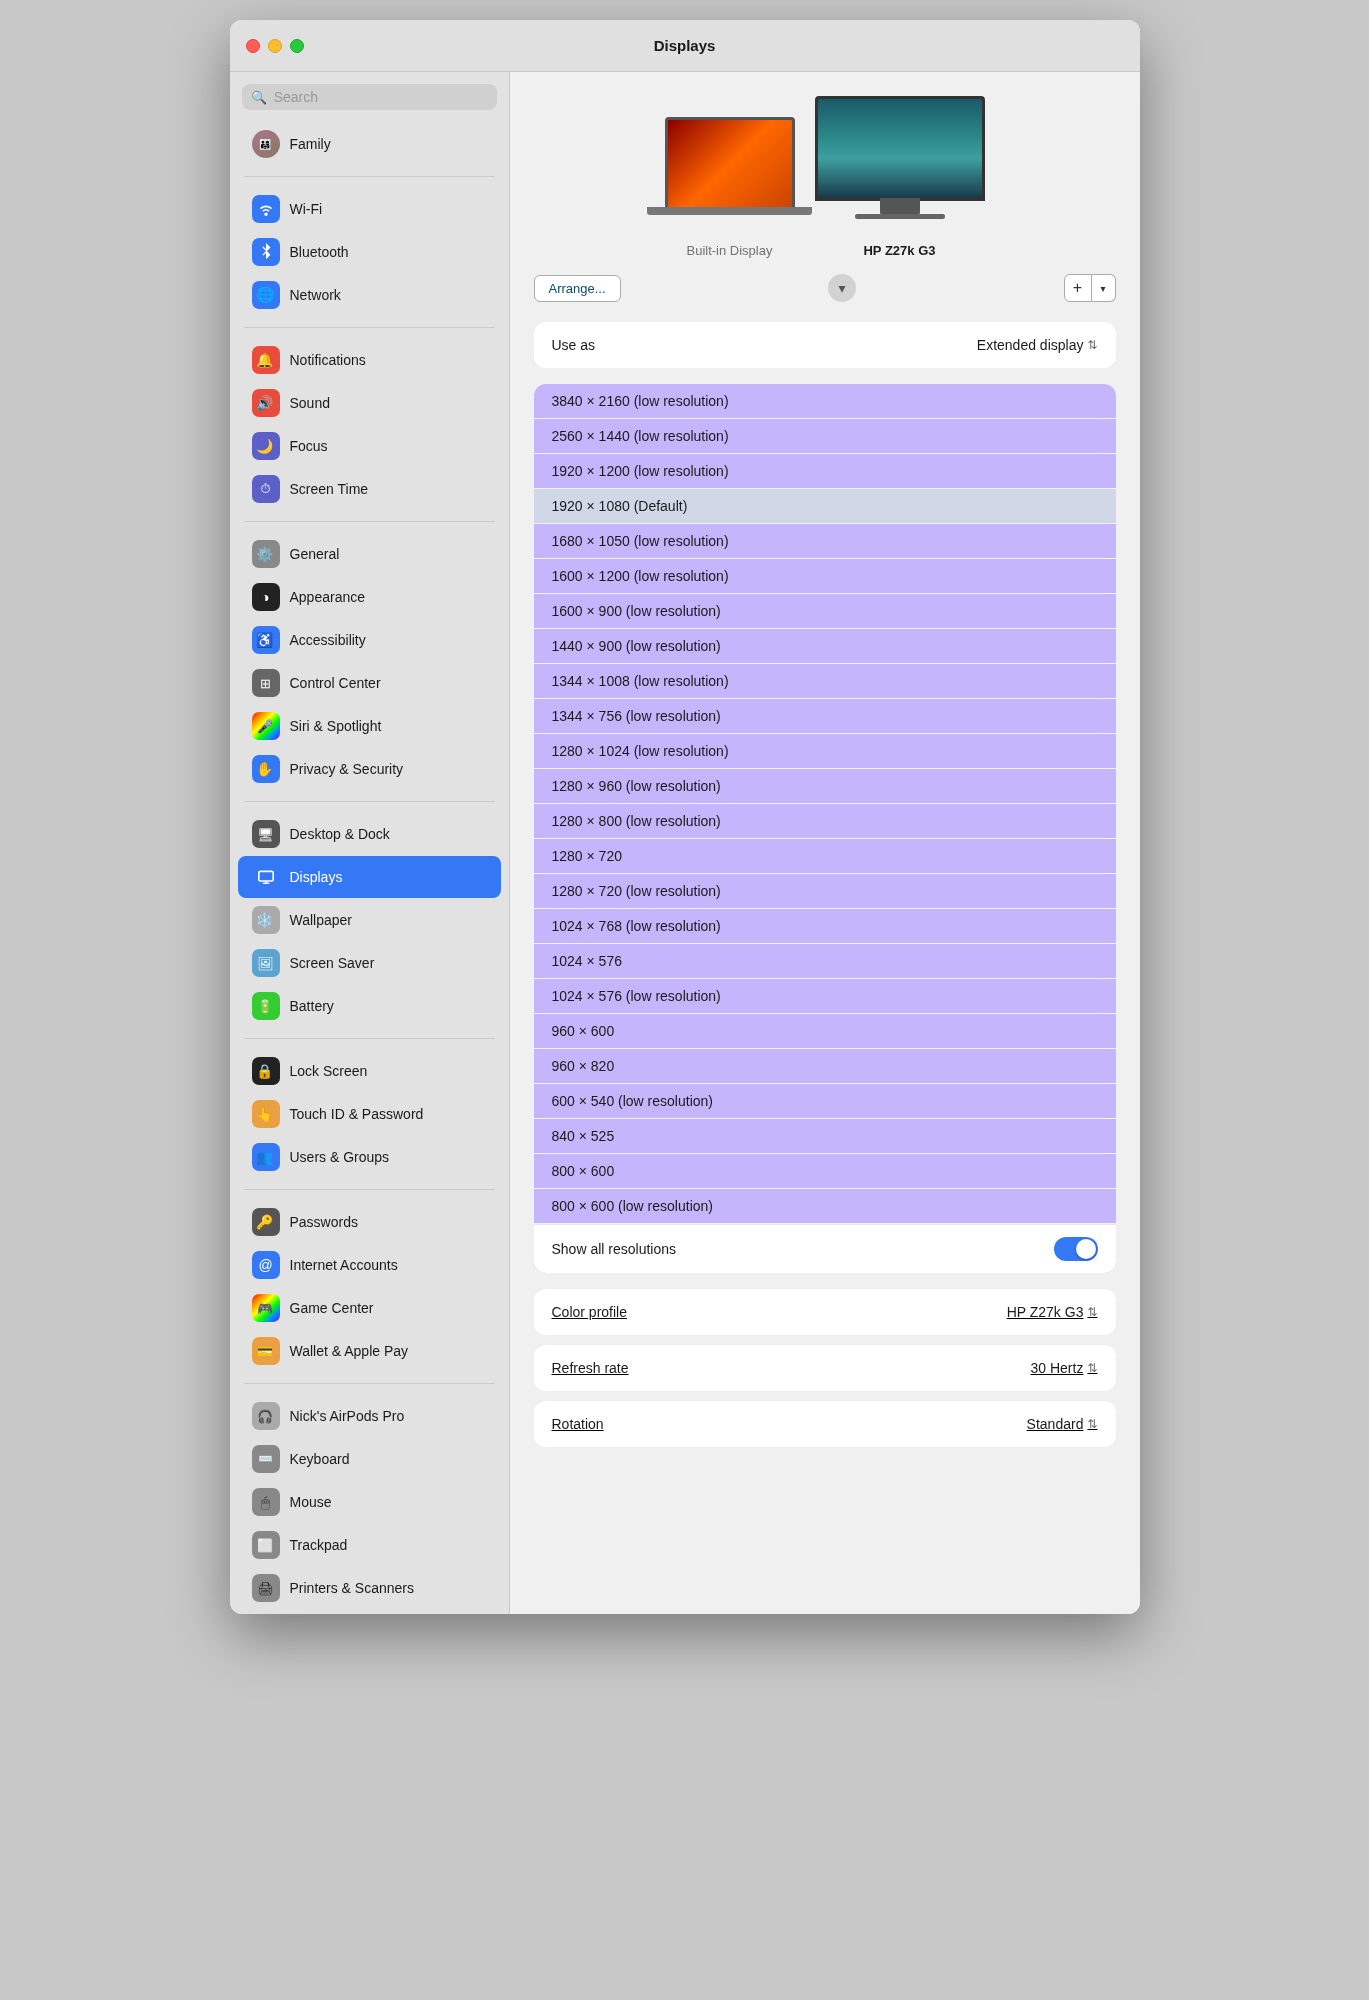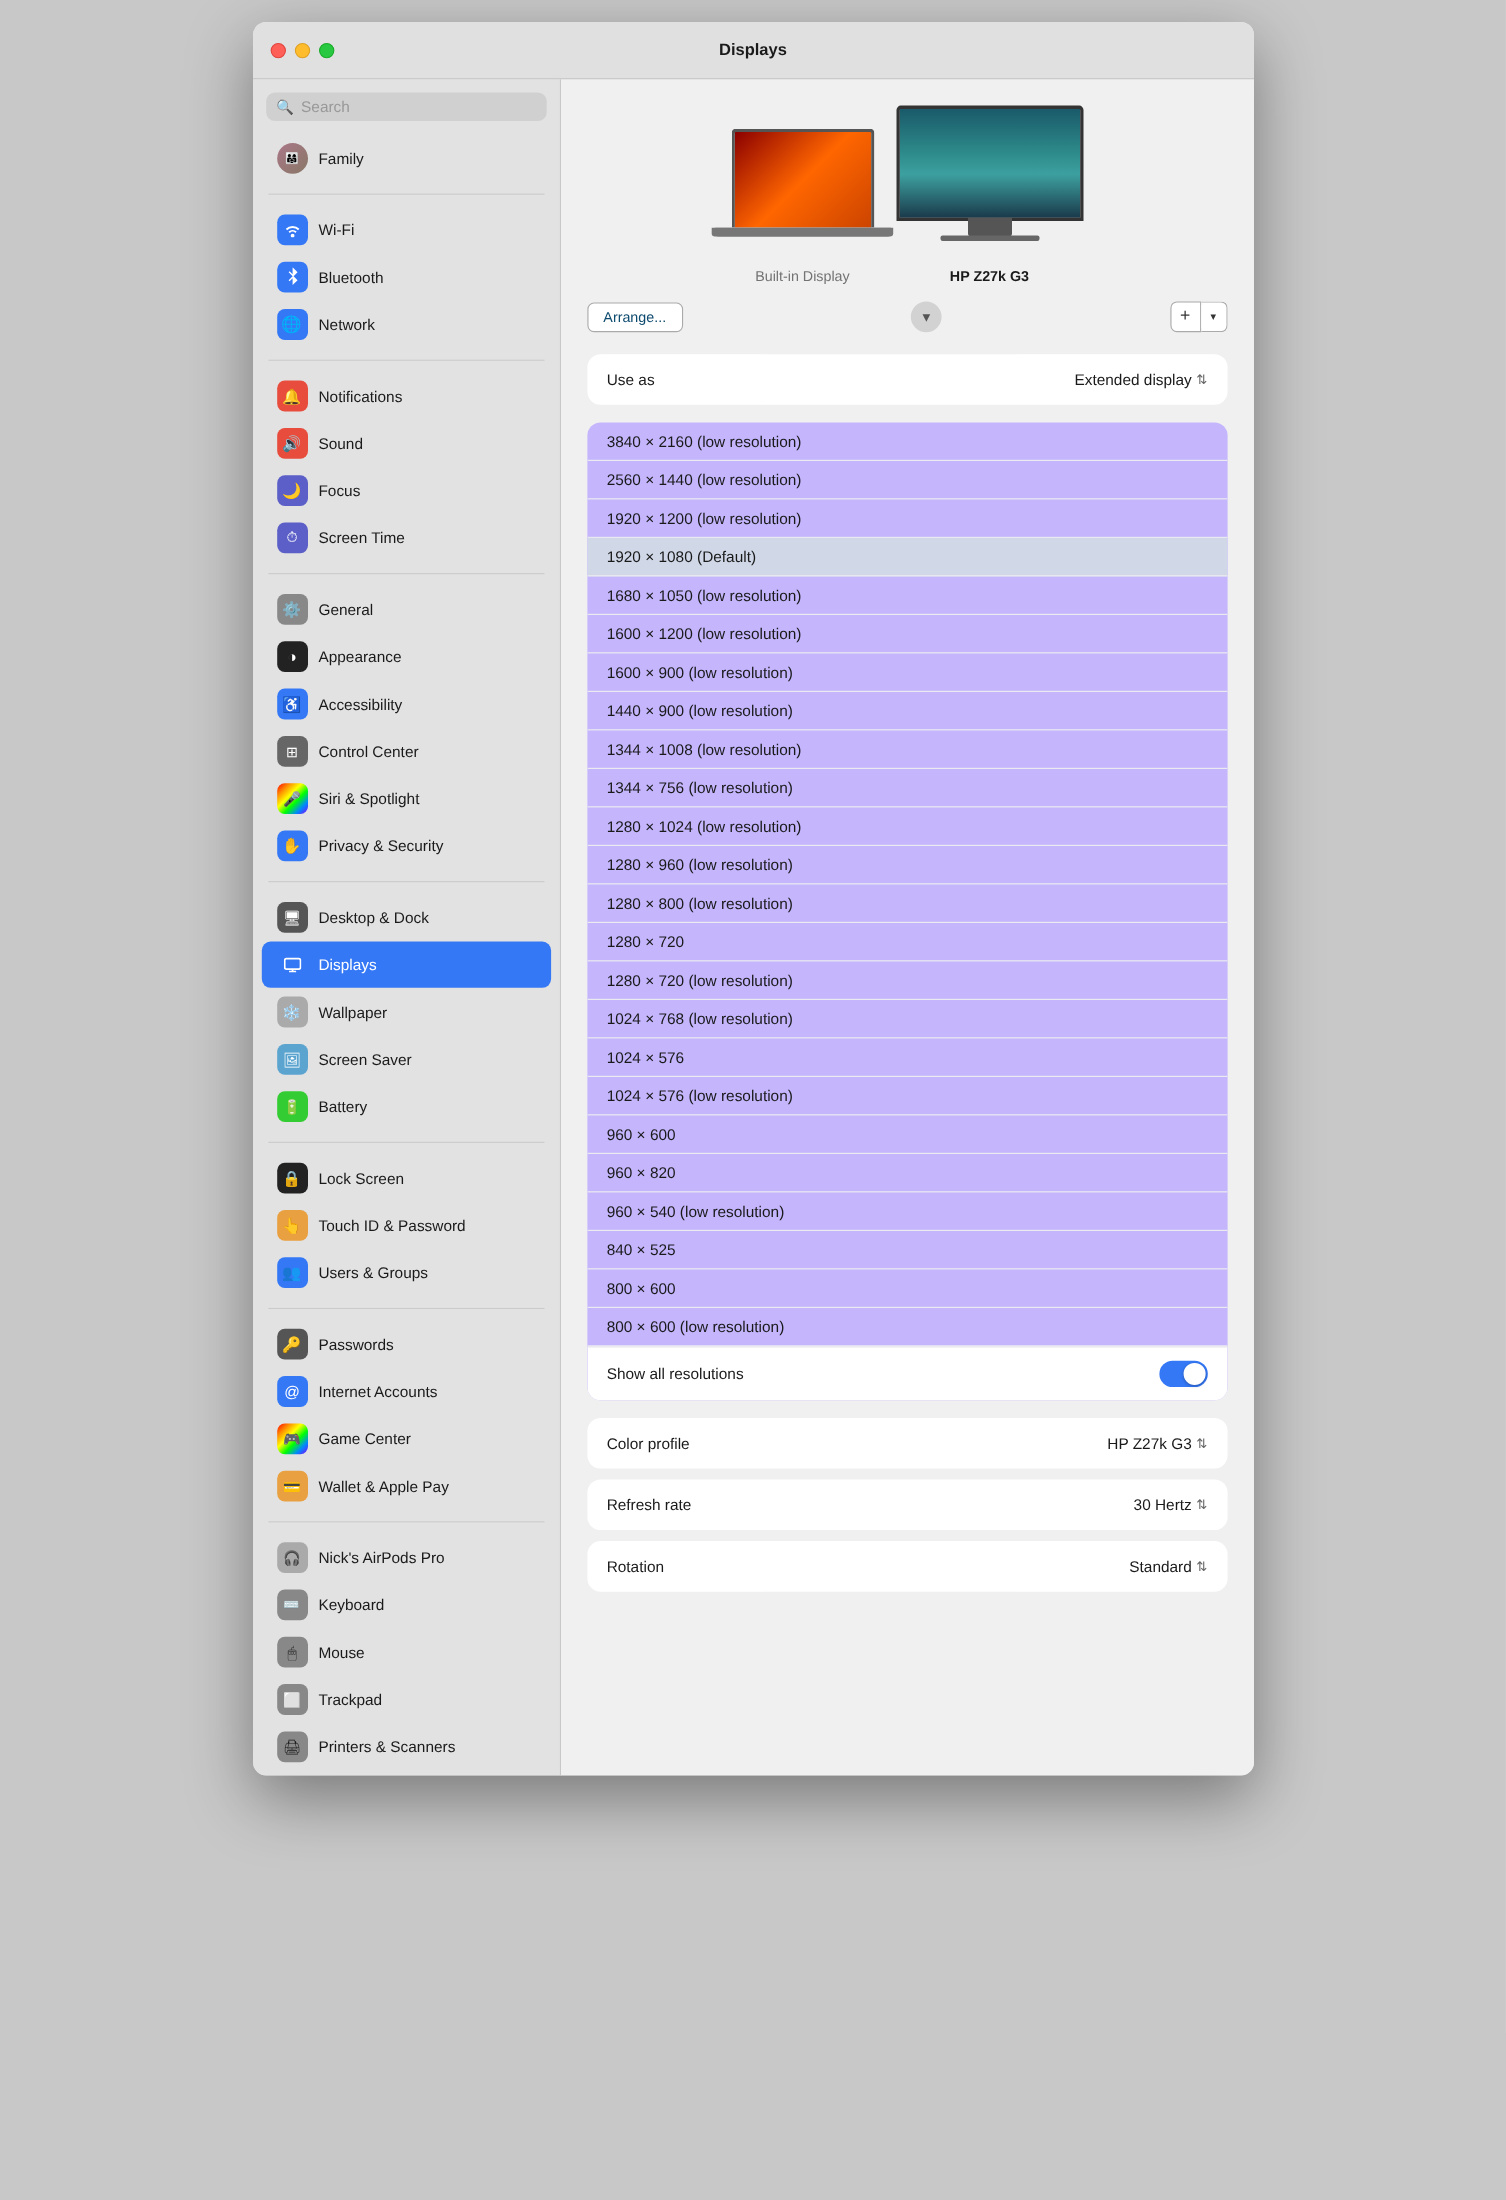--- a/index.html
+++ b/index.html
@@ -320,20 +320,21 @@
       padding: 12px 18px;
       background: white;
       border-top: 1px solid #e8e8e8;
     }
     .color-profile-panel,
     .refresh-panel,
     .rotation-panel {
       background: white;
       border-radius: 12px;
       margin-bottom: 10px;
+      text-decoration: underline;
     }
   </style>
 </head>
 <body>
 
 <div class="window">
 
   <div class="titlebar">
     <div class="traffic-lights">
       <div class="traffic-light close"></div>
@@ -684,21 +685,21 @@
         <div class="resolution-row">
           <span>1024 × 576 (low resolution)</span>
         </div>
         <div class="resolution-row">
           <span>960 × 600</span>
         </div>
         <div class="resolution-row">
           <span>960 × 820</span>
         </div>
         <div class="resolution-row">
-          <span>960 × 540 (low resolution)</span>
+          <span>600 × 540 (low resolution)</span>
         </div>
         <div class="resolution-row">
           <span>840 × 525</span>
         </div>
         <div class="resolution-row">
           <span>800 × 600</span>
         </div>
         <div class="resolution-row">
           <span>800 × 600 (low resolution)</span>
         </div>

